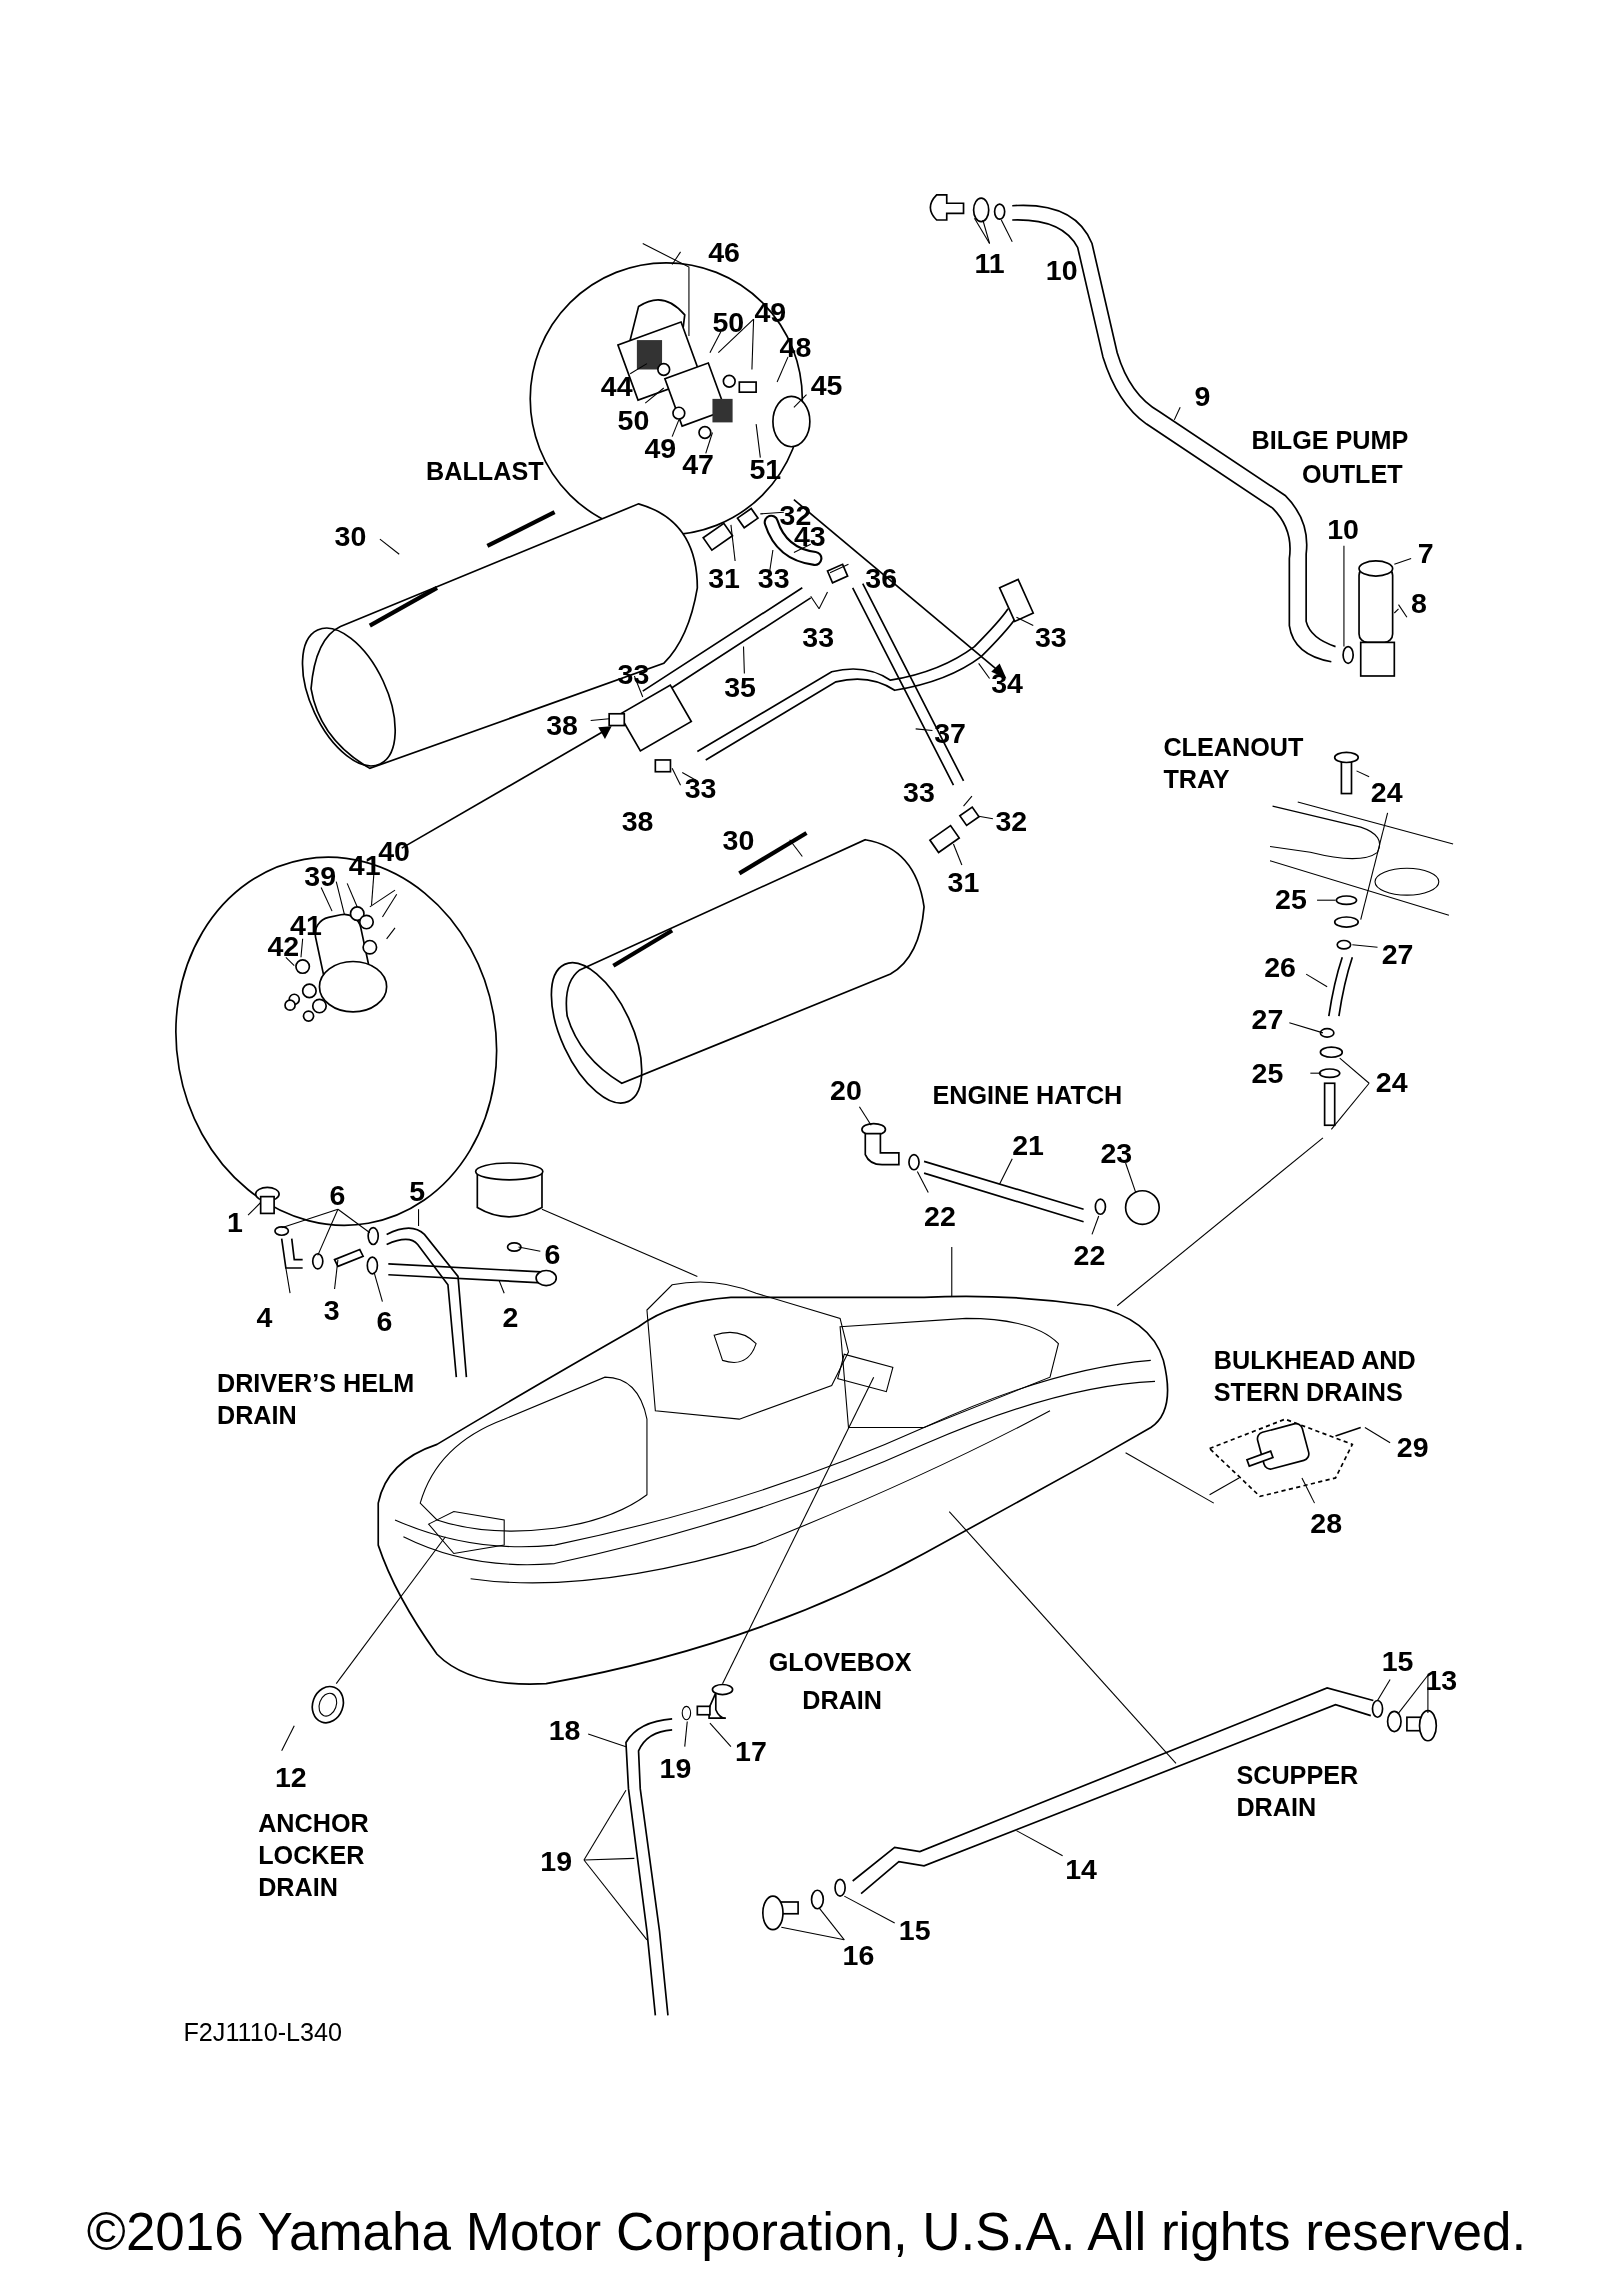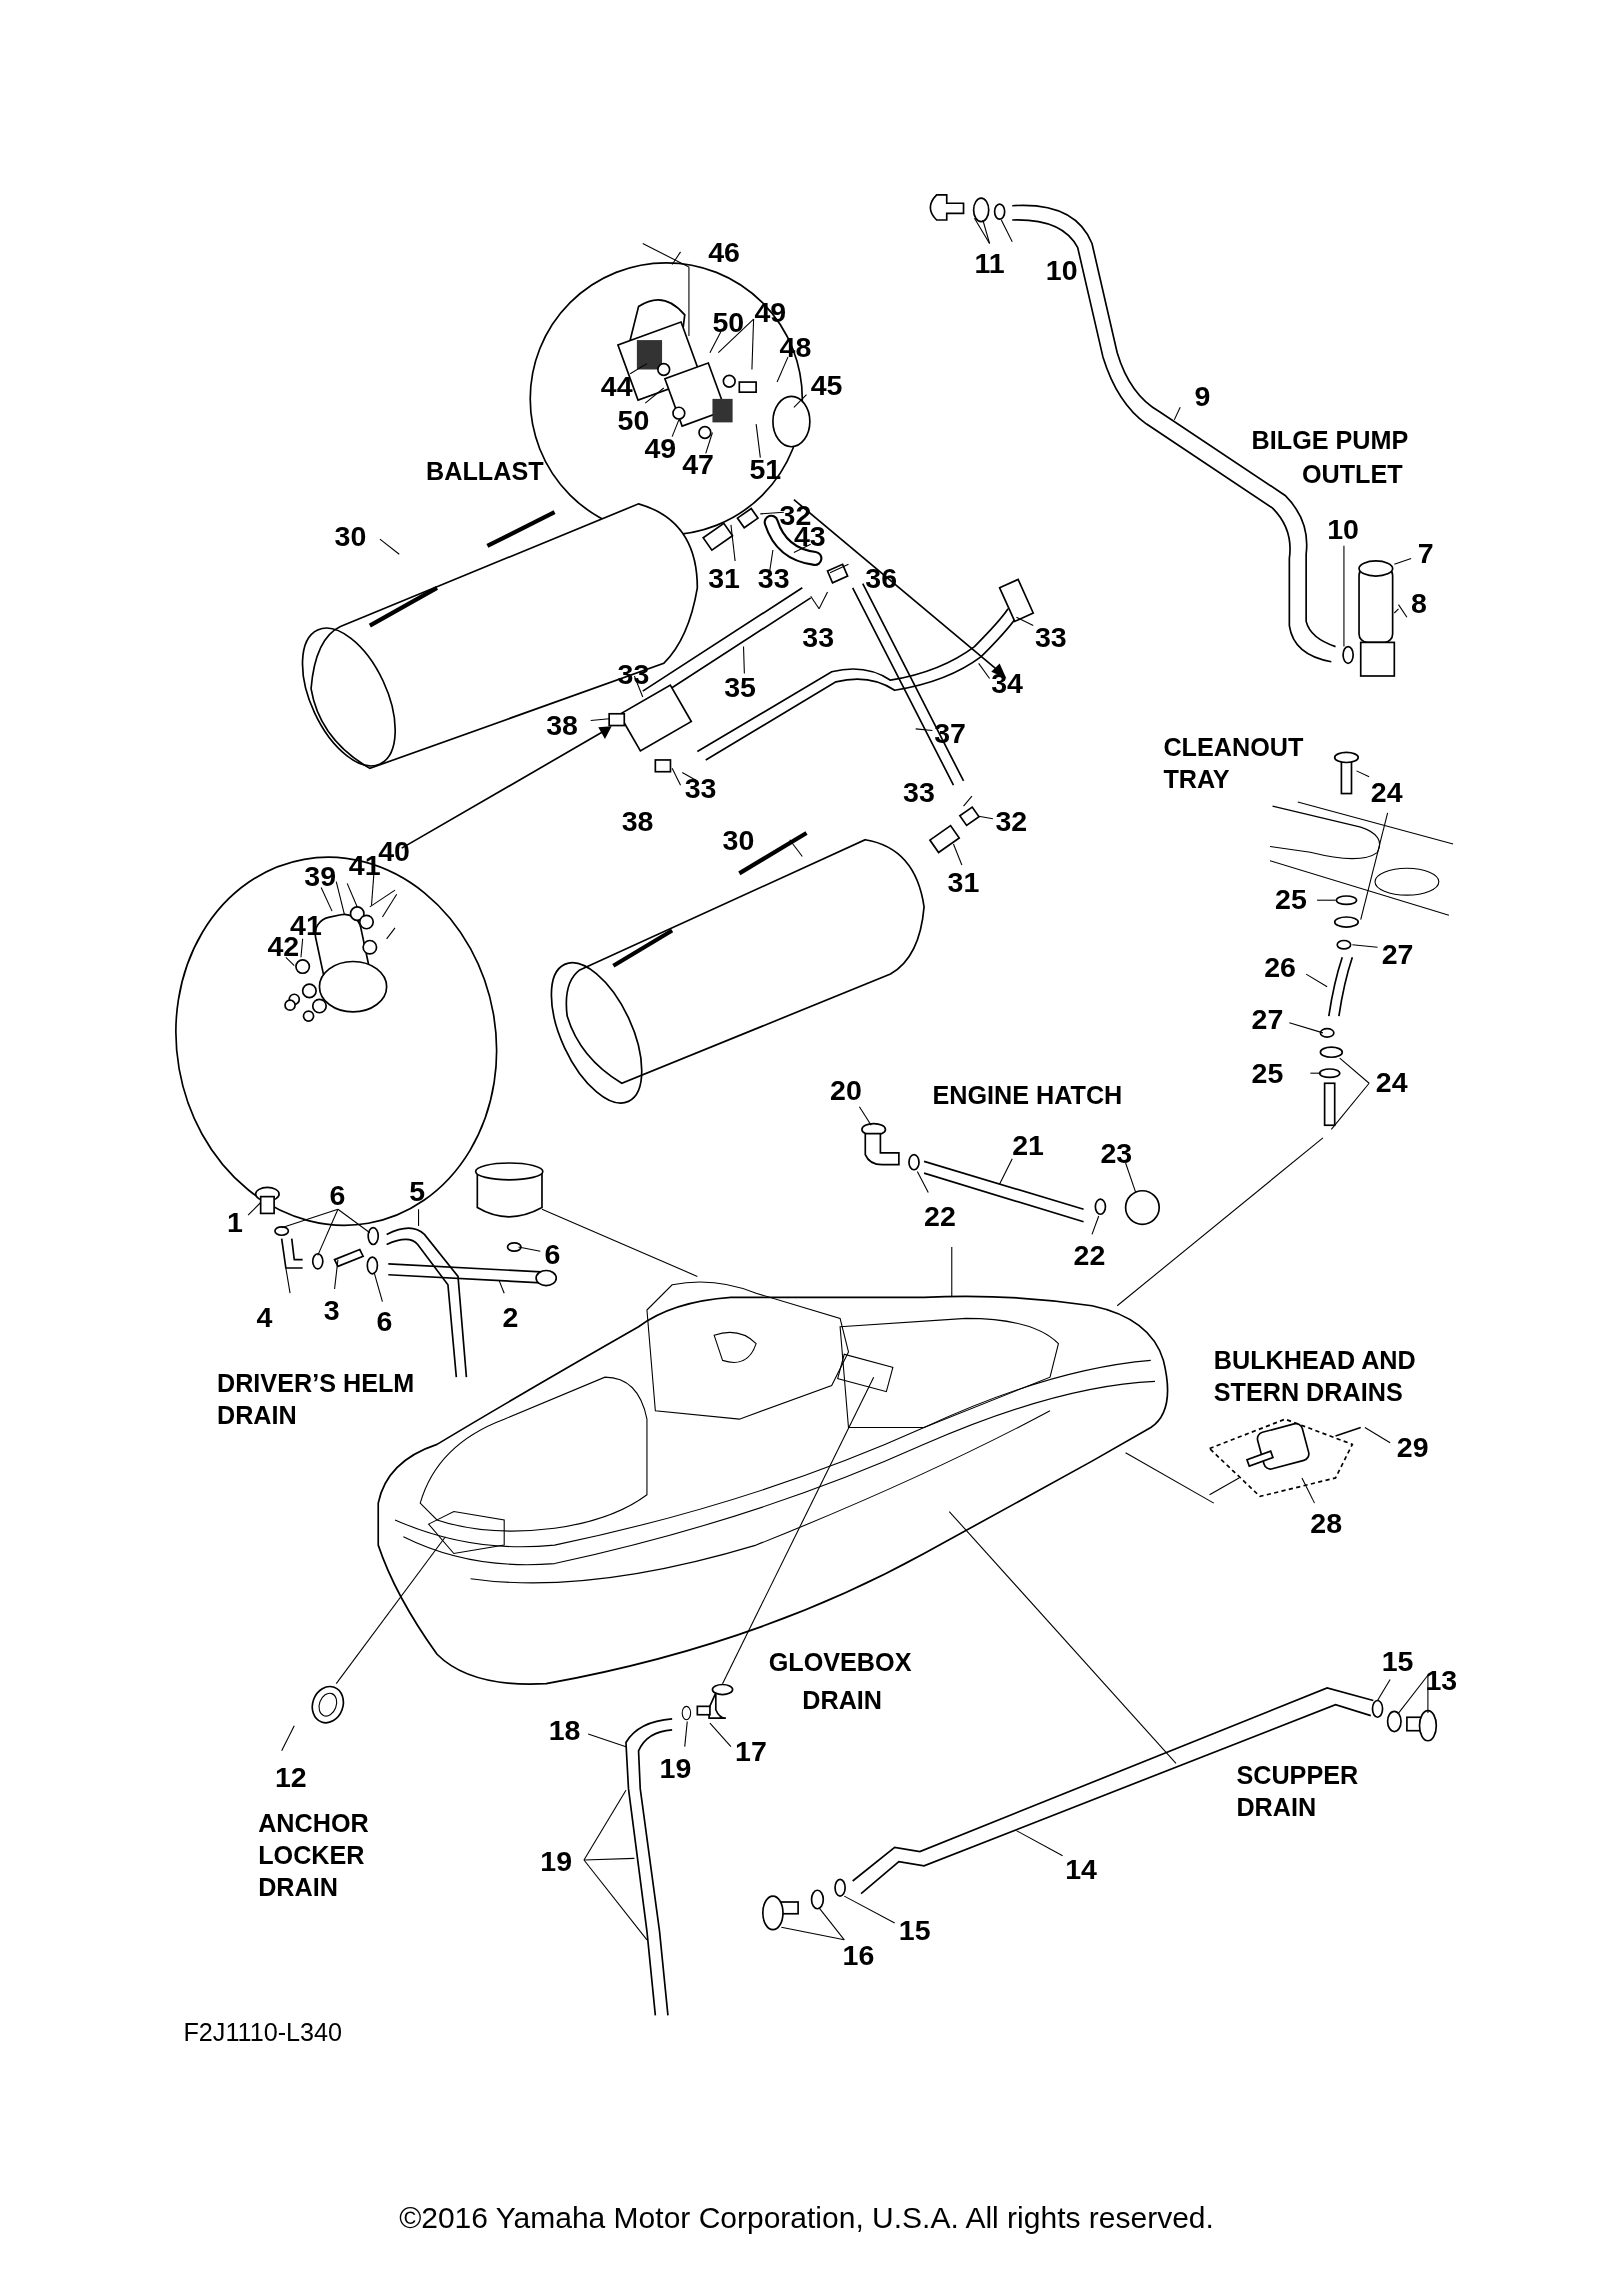--- a/index.html
+++ b/index.html
@@ -6,21 +6,21 @@
   body { width:1613px; height:2295px; position:relative; overflow:hidden; font-family:"Liberation Sans", sans-serif; }
   #diagram { position:absolute; left:0; top:0; width:1613px; height:2295px; }
   .ln { stroke:#000; fill:none; stroke-width:2; }
   .thin { stroke:#000; fill:none; stroke-width:1.3; }
   .part { stroke:#000; fill:#fff; stroke-width:2; }
   .hose { stroke:#000; fill:none; stroke-width:18; stroke-linecap:round; }
   .hosein { stroke:#fff; fill:none; stroke-width:13; stroke-linecap:round; }
   .num { font-family:"Liberation Sans", sans-serif; font-weight:bold; font-size:34px; fill:#000; }
   .sect { font-family:"Liberation Sans", sans-serif; font-weight:bold; font-size:30px; fill:#000; }
   .code { font-family:"Liberation Sans", sans-serif; font-size:30px; fill:#000; }
-  #copyright { position:absolute; left:0; width:1613px; top:2201px; text-align:center; font-family:"Liberation Sans", sans-serif; font-size:30px; color:#000; }
+  #copyright { position:absolute; left:0; width:1613px; top:2201px; text-align:center; font-family:"Liberation Sans", sans-serif; font-size:53px; color:#000; }
 </style>
 </head>
 <body>
 
 <svg id="diagram" viewBox="0 0 1920 2733" xmlns="http://www.w3.org/2000/svg">
 
   <g>
     <circle class="ln" cx="793" cy="475" r="162"></circle>
     <path class="thin" d="M765 290 L820 318 L820 400"></path>
     <path class="part" d="M760 365 q30 -20 55 10 l-5 40 l-60 -10 z"></path>

